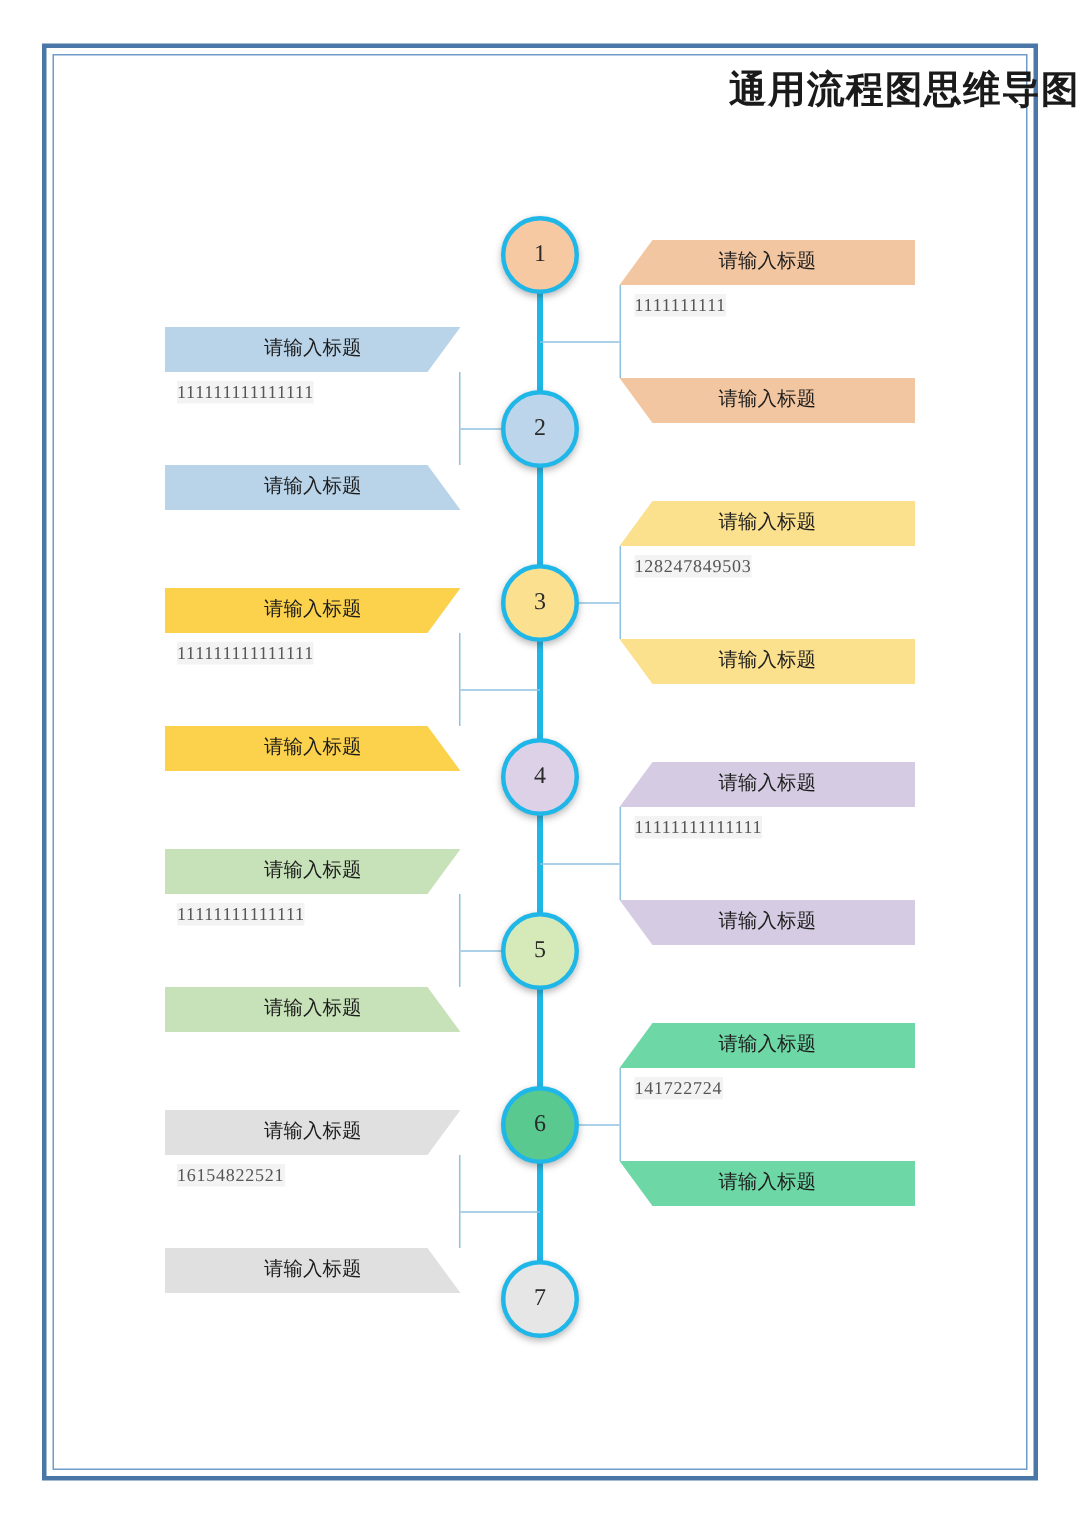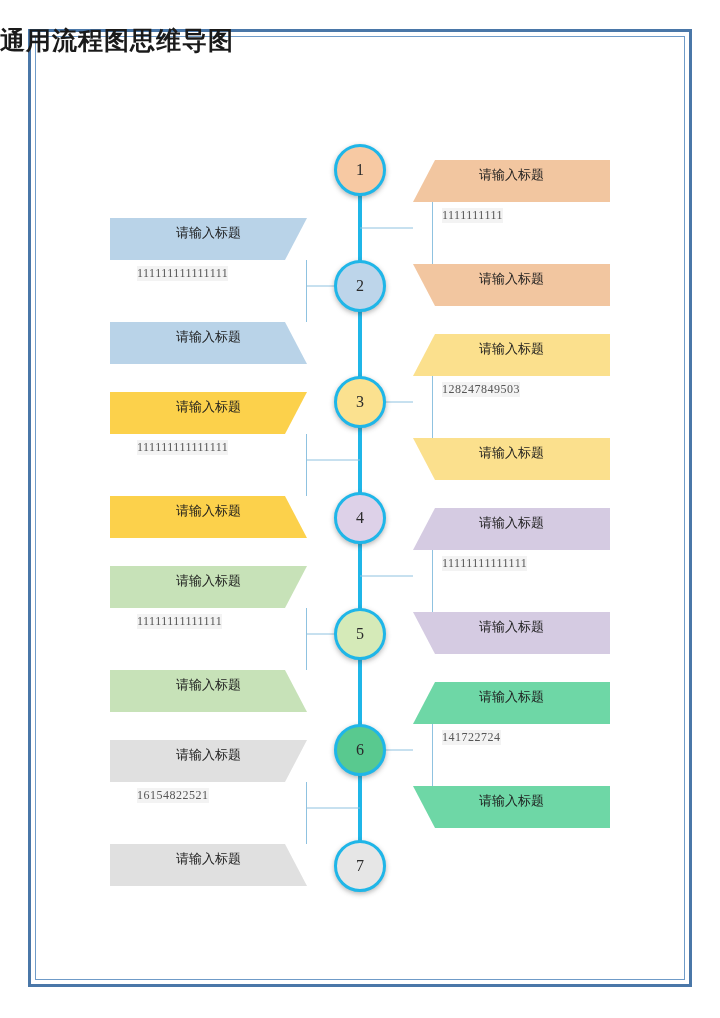--- a/index.html
+++ b/index.html
@@ -24,22 +24,22 @@
   }
   #page-frame-inner {
     position: absolute;
     left: 4px; top: 4px; right: 4px; bottom: 4px;
     border: 1px solid #6f9bc8;
   }
 
   
   #title {
     position: absolute;
-    left: 0; right: 0; top: 24px;
-    text-align: left;
+    left: 0; right: 0; top: 43px;
+    text-align: right;
     font-size: 25px;
     font-weight: bold;
     letter-spacing: 1px;
     color: #1a1a1a;
     font-family: "DejaVu Serif", "Liberation Serif", serif;
   }
 
   
   #canvas {
     position: absolute;
@@ -65,41 +65,40 @@
   }
 
   
   .branch {
     position: absolute;
     width: 197px;
     z-index: 3;
   }
   .bar {
     position: relative;
-    height: 42px;
+    height: 30px;
     line-height: 30px;
     text-align: center;
     font-size: 13px;
     color: #1c1c1c;
     font-family: "DejaVu Serif", "Liberation Serif", serif;
   }
   .bar.top    { margin-bottom: 0; }
   .bar.bottom { margin-top: 0; }
 
   
   .branch.right .bar.top    { clip-path: polygon(22px 0, 100% 0, 100% 100%, 0 100%); }
   .branch.right .bar.bottom { clip-path: polygon(0 0, 100% 0, 100% 100%, 22px 100%); }
   
   .branch.left  .bar.top    { clip-path: polygon(0 0, 100% 0, calc(100% - 22px) 100%, 0 100%); }
   .branch.left  .bar.bottom { clip-path: polygon(0 0, calc(100% - 22px) 0, 100% 100%, 0 100%); }
 
   .body {
     height: 62px;
     position: relative;
-    margin-left: 19px;
   }
   .body .spine {
     position: absolute; top: 0; bottom: 0;
     width: 1px;
     background: #8fc2e0;
   }
   .branch.right .body .spine { left: 0; }
   .branch.left  .body .spine { right: 0; }
 
   .body .txt {

